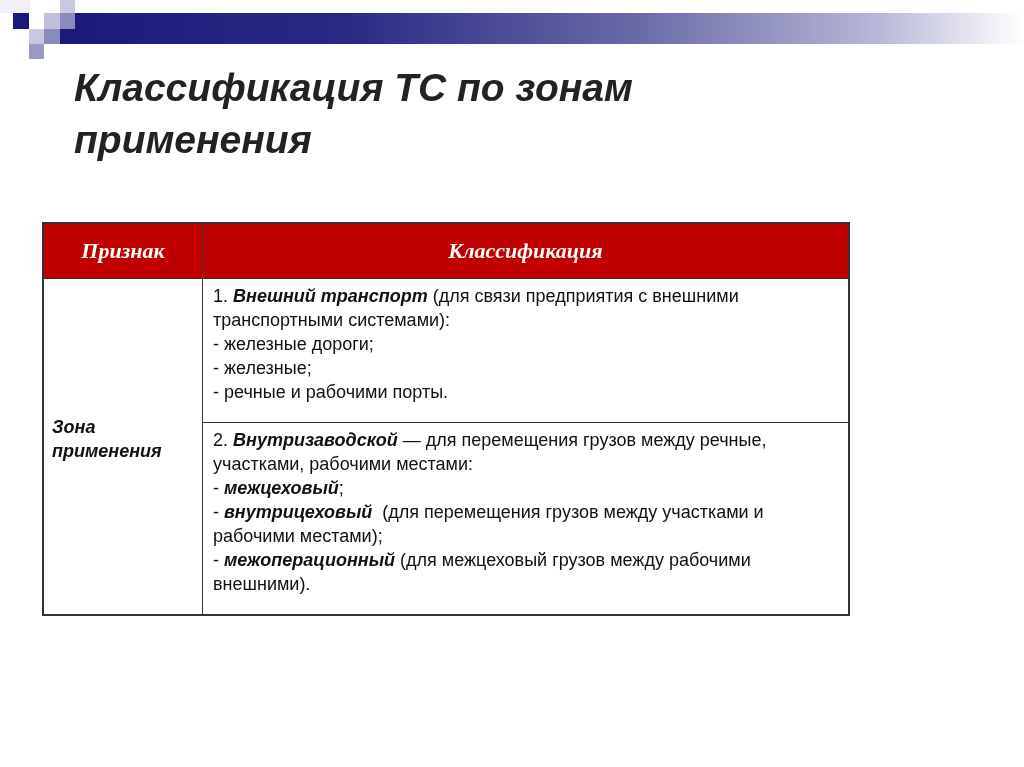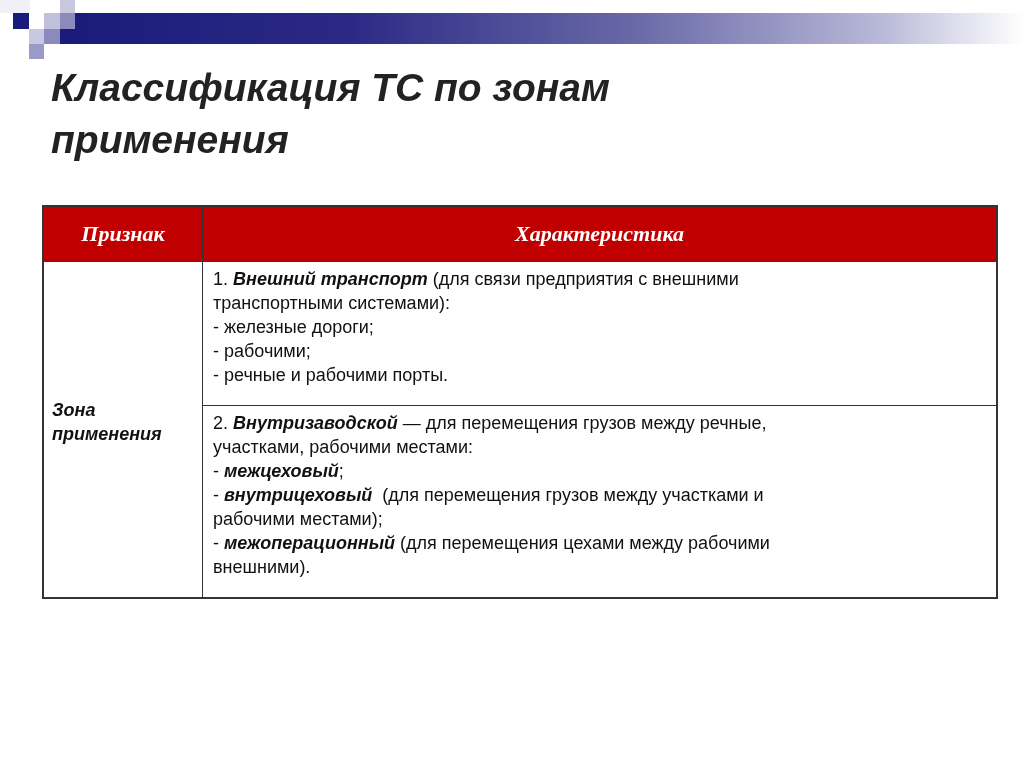--- a/index.html
+++ b/index.html
@@ -7,27 +7,27 @@
     width: 1024px; height: 767px; position: relative; overflow: hidden;
     background: #ffffff;
     font-family: "Liberation Sans", sans-serif;
   }
   .bar {
     position: absolute; left: 60px; top: 13px; width: 964px; height: 31px;
     background: linear-gradient(to right, #1a1a7a 0%, #2a2a85 30%, #6a6aa8 60%, #b8b8d8 85%, #ffffff 100%);
   }
   .sq { position: absolute; }
   .title {
-    position: absolute; left: 51px; top: 62px; width: 900px;
+    position: absolute; left: 74px; top: 62px; width: 900px;
     font-family: "Liberation Sans", sans-serif;
     font-weight: bold; font-style: italic;
     font-size: 39px; line-height: 52px; color: #222222;
   }
   table.main {
-    position: absolute; left: 42px; top: 205px; width: 956px;
+    position: absolute; left: 42px; top: 222px; width: 808px;
     border-collapse: collapse;
     border: 2px solid #333;
   }
   table.main th {
     background: #c00000; color: #ffffff;
     font-family: "Liberation Serif", serif;
     font-weight: bold; font-style: italic; font-size: 22px;
     height: 54px; padding: 0; text-align: center;
     border: 1px solid #333;
   }
@@ -60,42 +60,42 @@
 
 <div class="title">
   <span class="line">Классификация ТС по зонам</span>
   <span class="line">применения</span>
 </div>
 
 <table class="main">
   <thead>
     <tr>
       <th style="width:150px;">Признак</th>
-      <th>Характеристика</th>
+      <th>Классификация</th>
     </tr>
   </thead>
   <tbody>
     <tr>
       <td class="attr" rowspan="2">
         <span class="line">Зона</span>
         <span class="line">применения</span>
       </td>
       <td class="desc">
         <span class="line"><span>1. </span><b class="it">Внешний транспорт</b><span> (для связи предприятия с внешними</span></span>
         <span class="line"><span>транспортными системами):</span></span>
         <span class="line"><span>- железные дороги;</span></span>
-        <span class="line"><span>- рабочими;</span></span>
+        <span class="line"><span>- железные;</span></span>
         <span class="line"><span>- речные и рабочими порты.</span></span>
       </td>
     </tr>
     <tr>
       <td class="desc">
         <span class="line"><span>2. </span><b class="it">Внутризаводской</b><span> — для перемещения грузов между речные,</span></span>
         <span class="line"><span>участками, рабочими местами:</span></span>
         <span class="line"><span>- </span><b class="it">межцеховый</b><span>;</span></span>
         <span class="line"><span>- </span><b class="it">внутрицеховый</b><span style="white-space:pre">  (для перемещения грузов между участками и</span></span>
         <span class="line"><span>рабочими местами);</span></span>
-        <span class="line"><span>- </span><b class="it">межоперационный</b><span> (для перемещения цехами между рабочими</span></span>
+        <span class="line"><span>- </span><b class="it">межоперационный</b><span> (для межцеховый грузов между рабочими</span></span>
         <span class="line"><span>внешними).</span></span>
       </td>
     </tr>
   </tbody>
 </table>
 
 </body></html>

